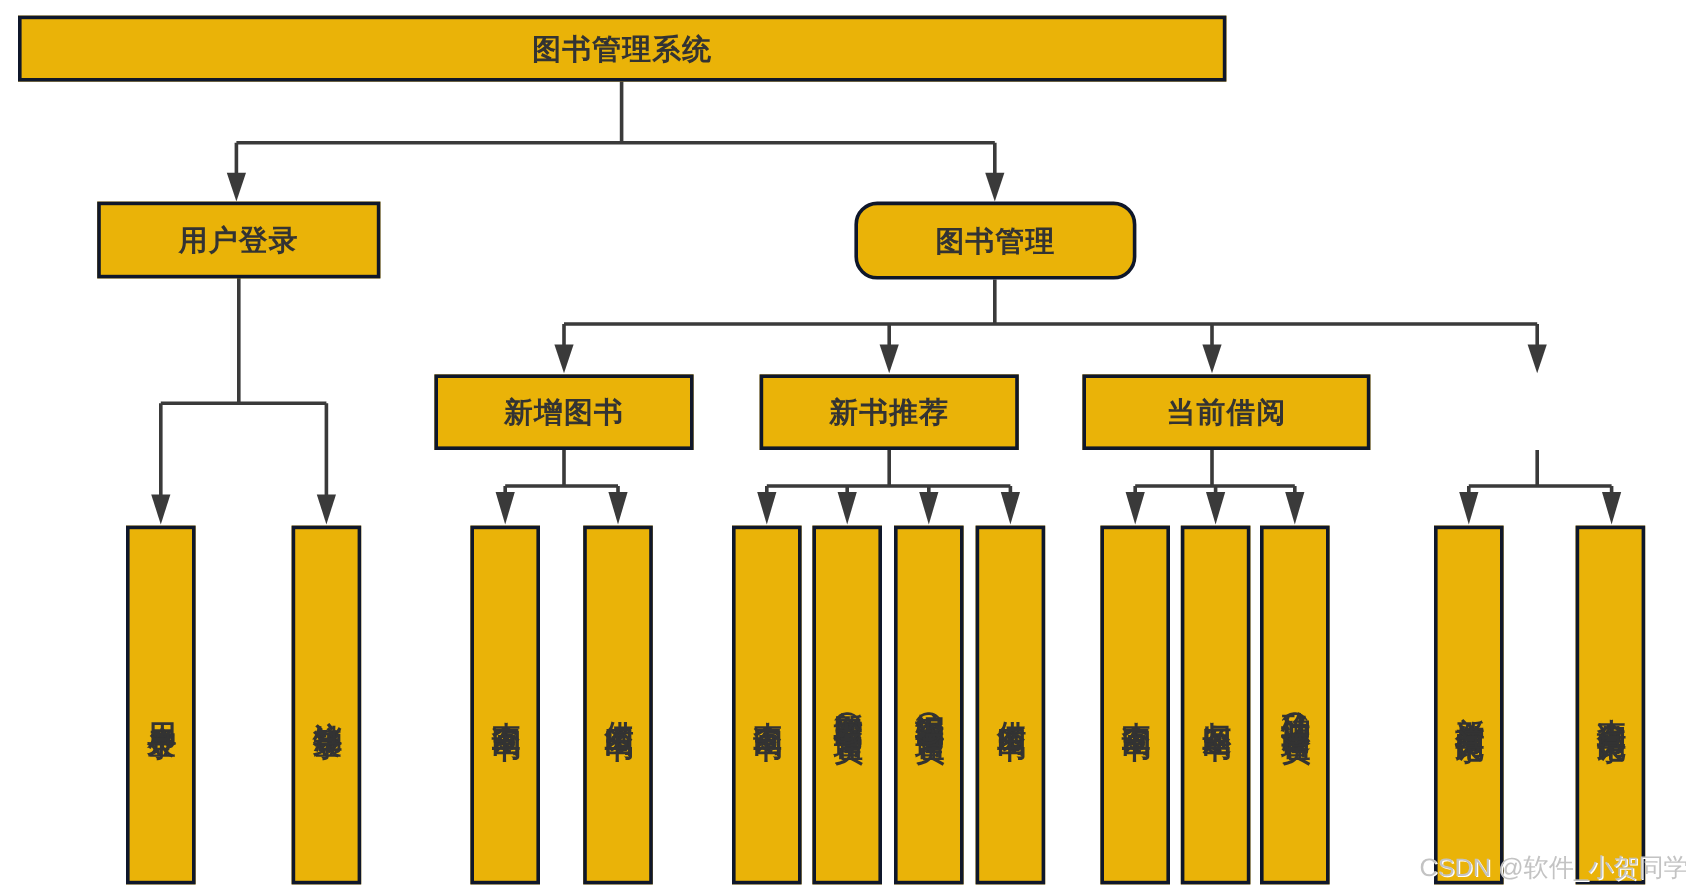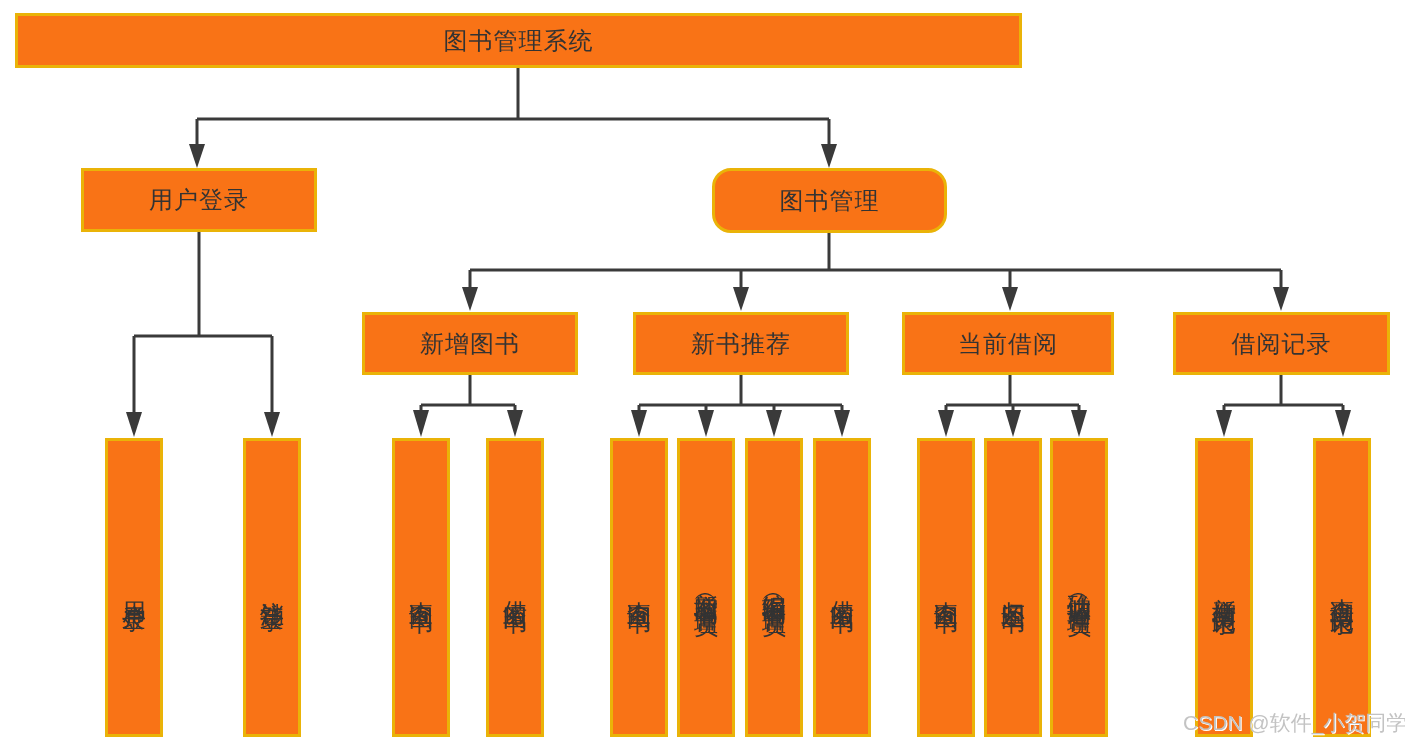--- a/index.html
+++ b/index.html
@@ -2,23 +2,24 @@
 <html><head>
 <meta charset="utf-8">
 <style>
   html,body{margin:0;padding:0;background:#ffffff;}
   .stage{
     position:relative;width:1405px;height:747px;background:#ffffff;overflow:hidden;
     font-family:"Liberation Sans","DejaVu Sans",sans-serif;color:#333333;
   }
   svg.connectors{position:absolute;left:0;top:0;z-index:0;}
   .box{
-    position:absolute;box-sizing:border-box;background:#f97316;
-    border:3px solid #eab308;display:flex;align-items:center;justify-content:center;
+    position:absolute;box-sizing:border-box;background:#eab308;
+    border:3px solid #0f172a;display:flex;align-items:center;justify-content:center;
     z-index:1;
+    font-weight:bold;
   }
   .hlabel{font-size:24px;letter-spacing:1px;white-space:nowrap;}
   .leaf .vlabel{
     writing-mode:vertical-rl;text-orientation:mixed;
     font-size:24px;line-height:1;letter-spacing:3px;white-space:nowrap;
   }
   .watermark{
     position:absolute;left:1183px;top:709px;z-index:5;
     font-size:21px;color:#c3c3c3;text-shadow:1px 1px 0 #ffffff;white-space:nowrap;
   }
@@ -78,25 +79,22 @@
   <div class="box" style="left:712px;top:168px;width:235px;height:65px;border-radius:19px;">
     <span class="hlabel">图书管理</span>
   </div>
 
   <div class="box" style="left:362px;top:312px;width:216px;height:63px;">
     <span class="hlabel">新增图书</span>
   </div>
   <div class="box" style="left:633px;top:312px;width:216px;height:63px;">
     <span class="hlabel">新书推荐</span>
   </div>
-  <div class="box" style="left:902px;top:312px;width:212px;height:63px;">
+  <div class="box" style="left:902px;top:312px;width:240px;height:63px;">
     <span class="hlabel">当前借阅</span>
-  </div>
-  <div class="box" style="left:1173px;top:312px;width:217px;height:63px;">
-    <span class="hlabel">借阅记录</span>
   </div>
 
   <div class="box leaf" style="left:105px;top:438px;width:58px;height:299px;">
     <span class="vlabel">用户登录</span>
   </div>
   <div class="box leaf" style="left:243px;top:438px;width:58px;height:299px;">
     <span class="vlabel">注销登录</span>
   </div>
 
   <div class="box leaf" style="left:392px;top:438px;width:58px;height:299px;">

